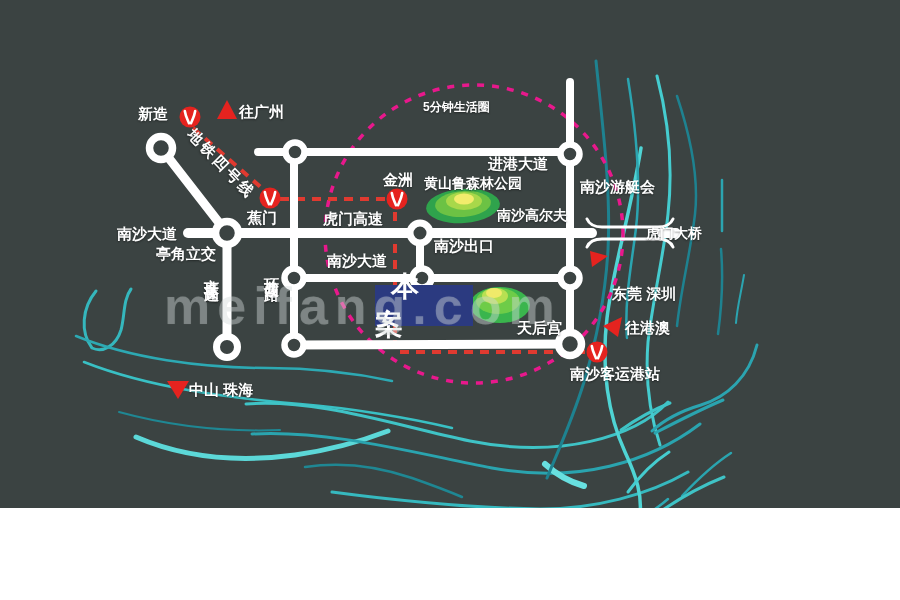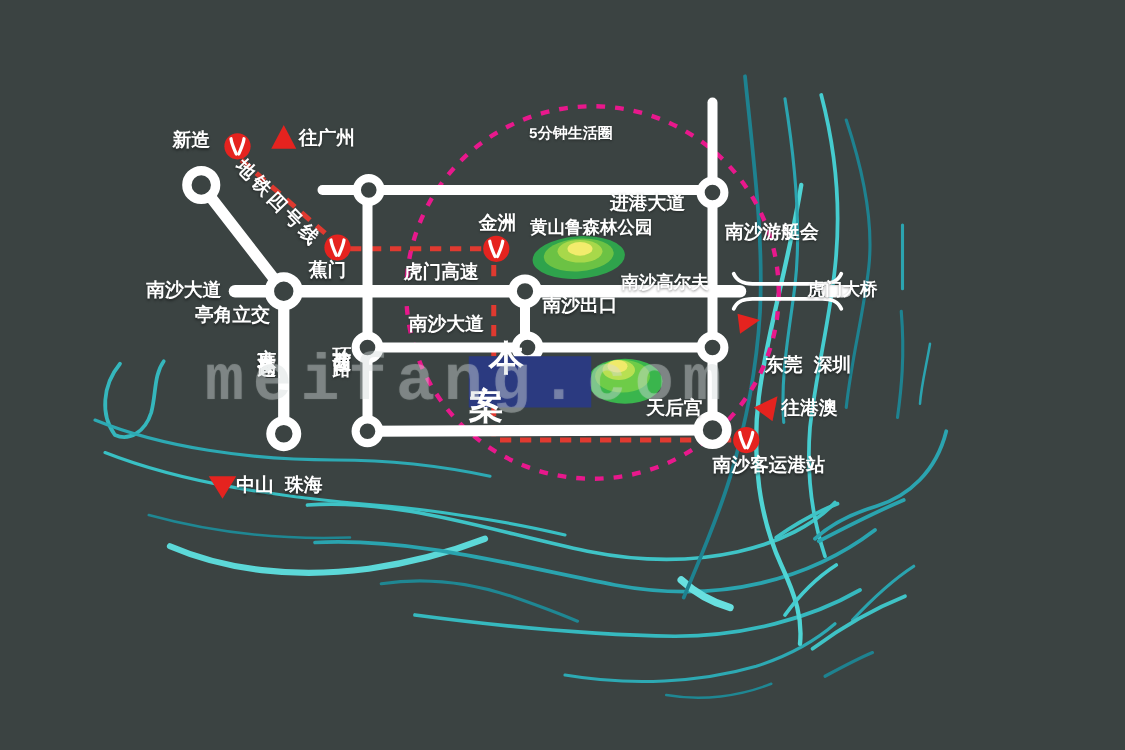--- a/index.html
+++ b/index.html
@@ -1,21 +1,21 @@
 <!DOCTYPE html>
 <html><head>
 <meta charset="utf-8">
 <style>
   html,body{margin:0;padding:0;}
   #stage{
     position:relative;
-    width:900px;height:600px;
+    width:900px;height:508px;
     background:#3b4342;
     overflow:hidden;
-    font-family:Liberation Mono, monospace;
+    font-family:Liberation Sans, sans-serif;
   }
   #map-svg{position:absolute;left:0;top:0;}
   .lbl{
     position:absolute;
     color:#ffffff;
     font-size:15px;
     font-weight:700;
     white-space:nowrap;
     text-shadow:0 1px 2px rgba(0,0,0,.45);
     line-height:1.1;
@@ -170,21 +170,21 @@
   </svg>
 
   <div class="lbl" style="left:138px;top:106px;">新造</div>
   <div class="lbl" style="left:239px;top:104px;">往广州</div>
   <div class="lbl lbl-rot" style="left:196px;top:126px;">地铁四号线</div>
   <div class="lbl" style="left:247px;top:210px;">蕉门</div>
   <div class="lbl" style="left:383px;top:172px;">金洲</div>
   <div class="lbl" style="left:423px;top:101px;font-size:12px;">5分钟生活圈</div>
   <div class="lbl" style="left:488px;top:156px;">进港大道</div>
   <div class="lbl lbl-sm" style="left:424px;top:176px;">黄山鲁森林公园</div>
-  <div class="lbl lbl-sm" style="left:497px;top:220px;">南沙高尔夫</div>
+  <div class="lbl lbl-sm" style="left:497px;top:208px;">南沙高尔夫</div>
   <div class="lbl" style="left:580px;top:179px;">南沙游艇会</div>
   <div class="lbl" style="left:323px;top:211px;">虎门高速</div>
   <div class="lbl" style="left:117px;top:226px;">南沙大道</div>
   <div class="lbl" style="left:156px;top:246px;">亭角立交</div>
   <div class="lbl" style="left:434px;top:238px;">南沙出口</div>
   <div class="lbl" style="left:327px;top:253px;">南沙大道</div>
   <div class="lbl lbl-sm" style="left:598px;top:226px;margin-left:48px;">虎门大桥</div>
   <div class="lbl" style="left:612px;top:250px;margin-top:36px;">东莞 深圳</div>
   <div class="lbl lbl-vert" style="left:203px;top:266px;">京珠高速</div>
   <div class="lbl lbl-vert" style="left:263px;top:266px;">环岛西路</div>

